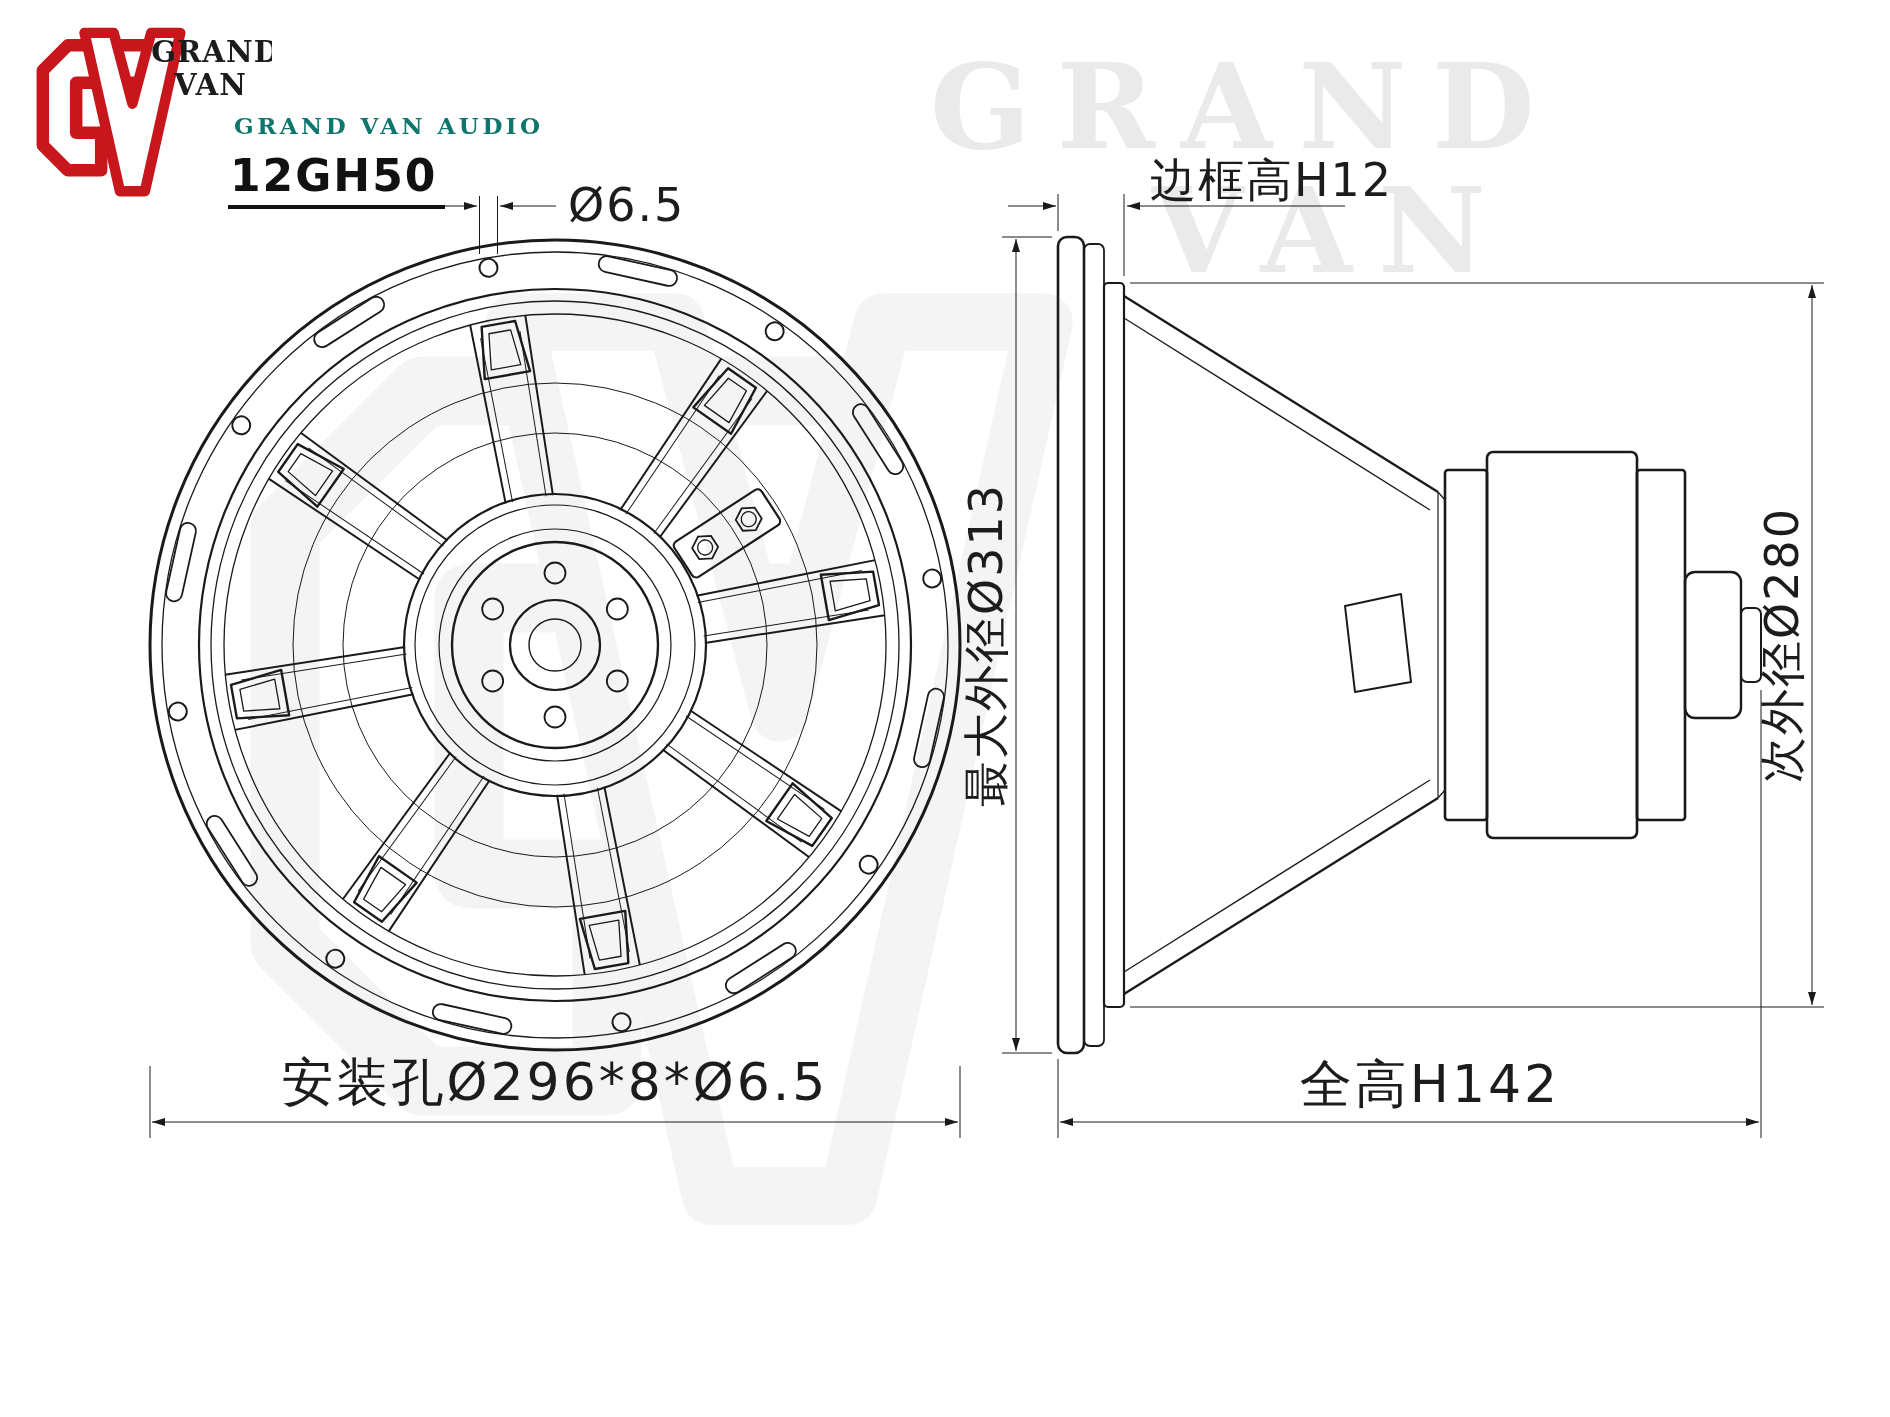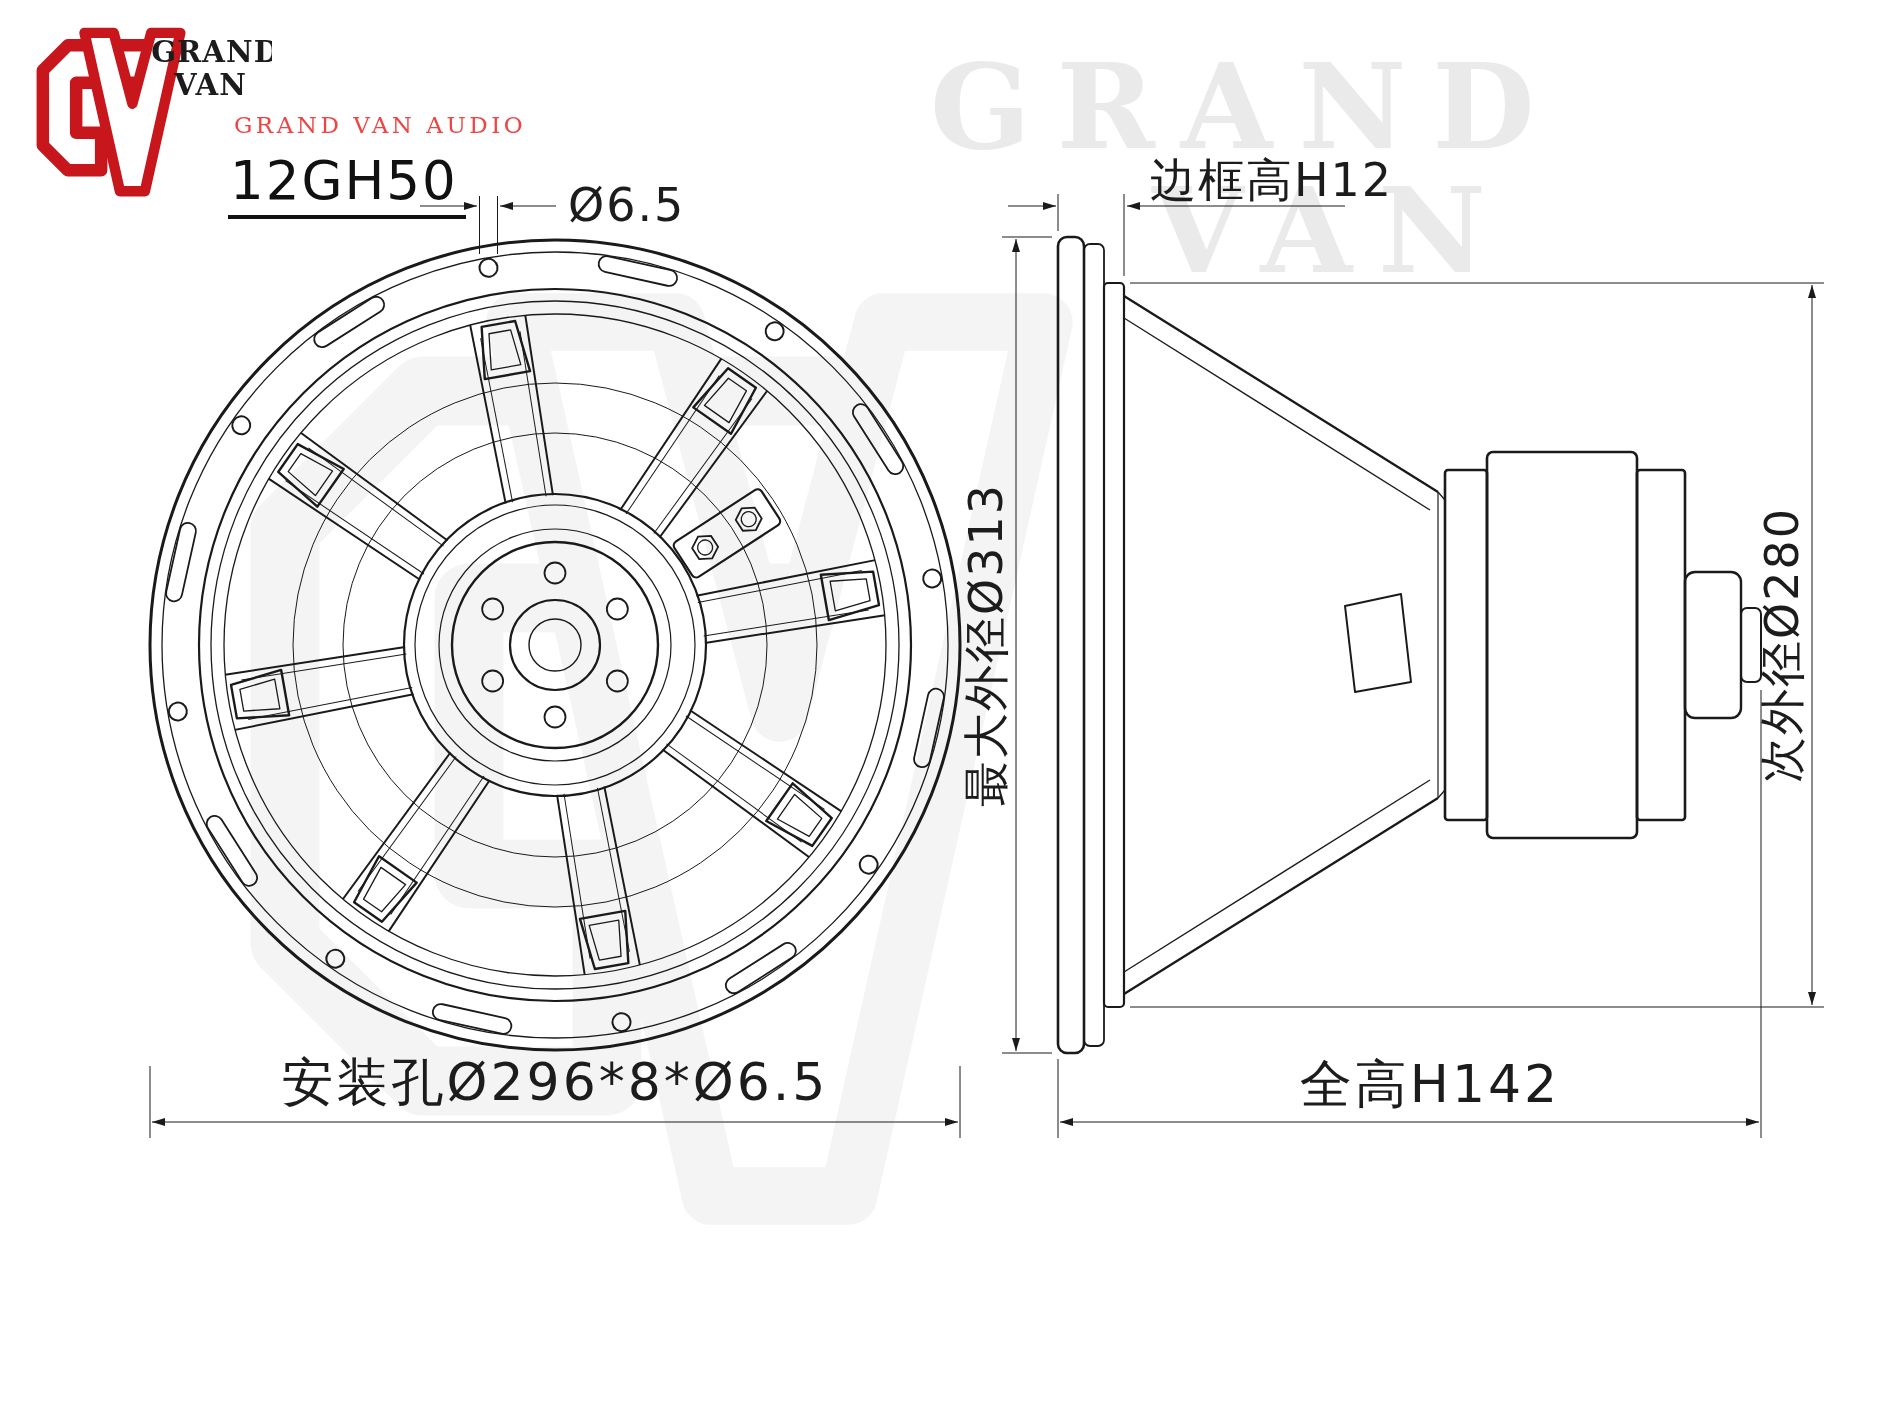--- a/index.html
+++ b/index.html
@@ -2,22 +2,22 @@
 <html><head>
 <meta charset="utf-8">
 <style>
   html,body{margin:0;padding:0;background:#ffffff;}
   .page{position:relative;width:1890px;height:1417px;background:#fff;overflow:hidden;
         font-family:"DejaVu Sans",sans-serif;color:#1a1a1a;}
   .abs{position:absolute;}
   .wm-text{color:#eaeaea;font-family:"DejaVu Serif",serif;font-weight:700;
            letter-spacing:26px;font-size:118px;line-height:1;user-select:none;}
   .brand-cn{font-size:47px;font-weight:700;letter-spacing:15px;color:#111;}
-  .brand-en{font-family:"DejaVu Serif",serif;font-size:23px;font-weight:400;letter-spacing:3.5px;color:#ef4444;}
-  .model{font-size:53px;font-weight:400;letter-spacing:2px;color:#111;
+  .brand-en{font-family:"DejaVu Serif",serif;font-size:23px;font-weight:700;letter-spacing:3.5px;color:#0f766e;}
+  .model{font-size:44px;font-weight:700;letter-spacing:2px;color:#111;
          border-bottom:4px solid #111;padding:0 8px 4px 2px;display:inline-block;}
   svg text{font-family:"DejaVu Sans",sans-serif;fill:#1c1c1c;}
   .dimtxt{font-size:46px;letter-spacing:2px;}
   .dimtxt-big{font-size:52px;letter-spacing:3px;}
 </style>
 </head>
 <body>
 
 <div class="page">
 

